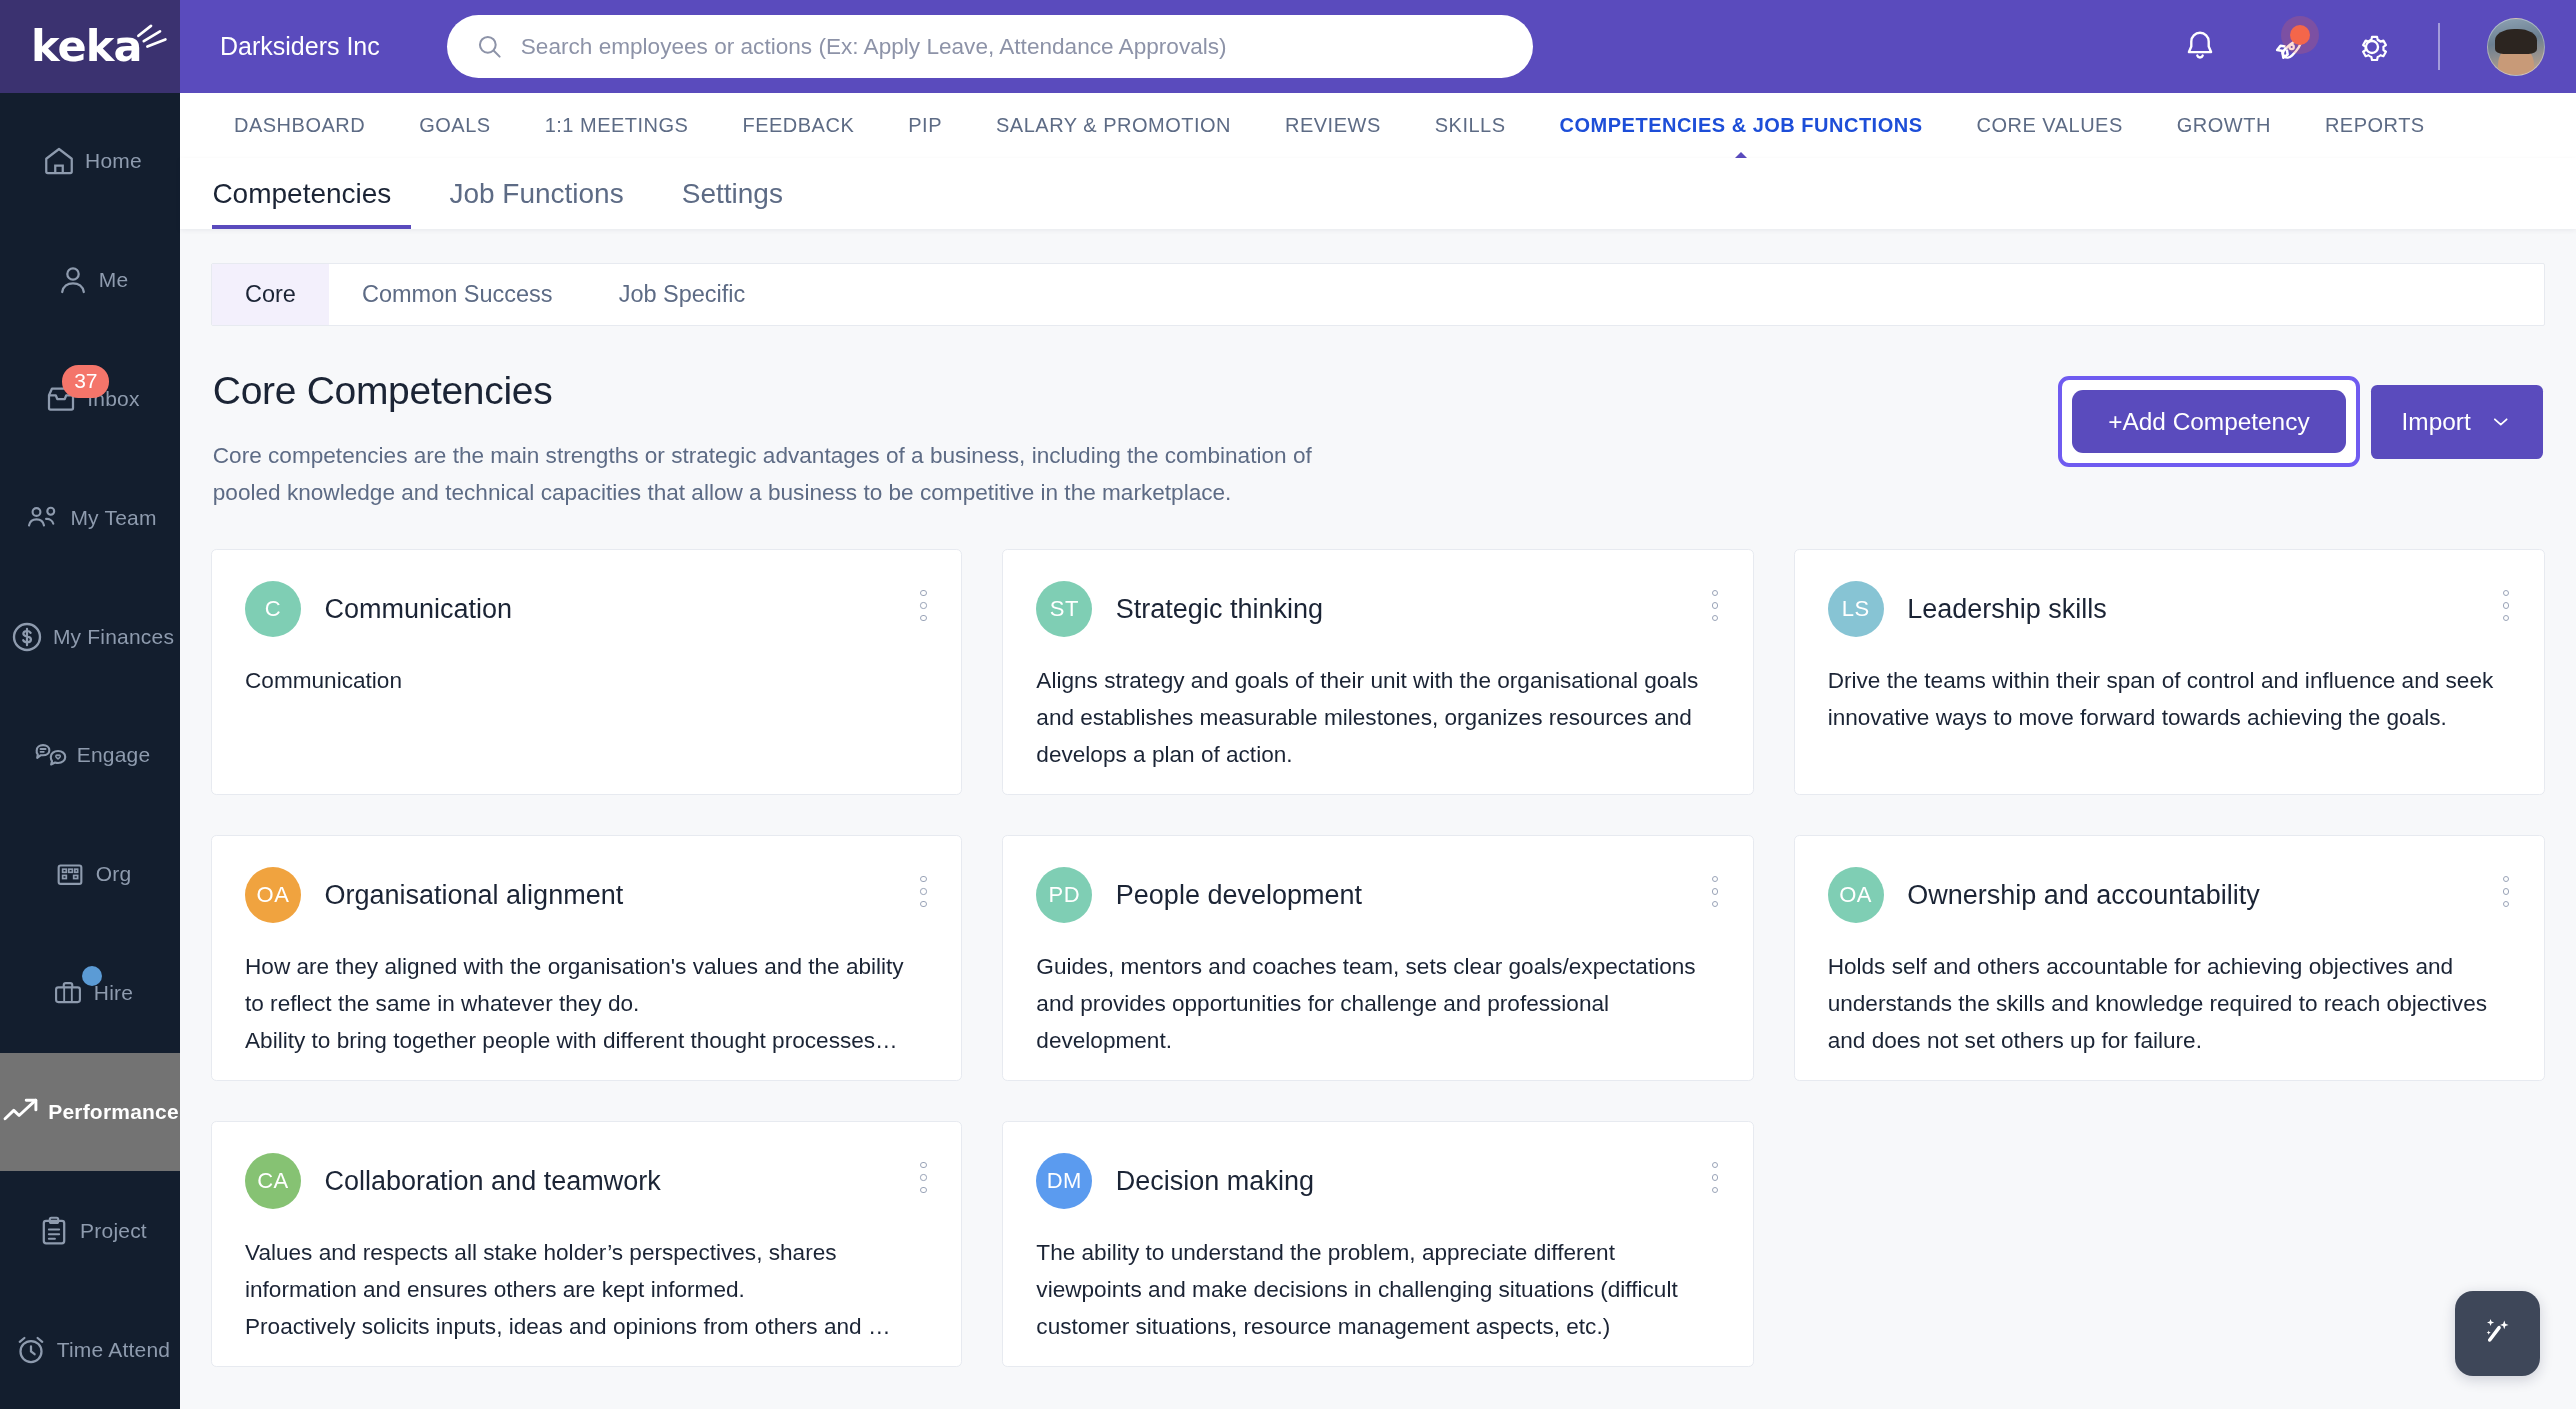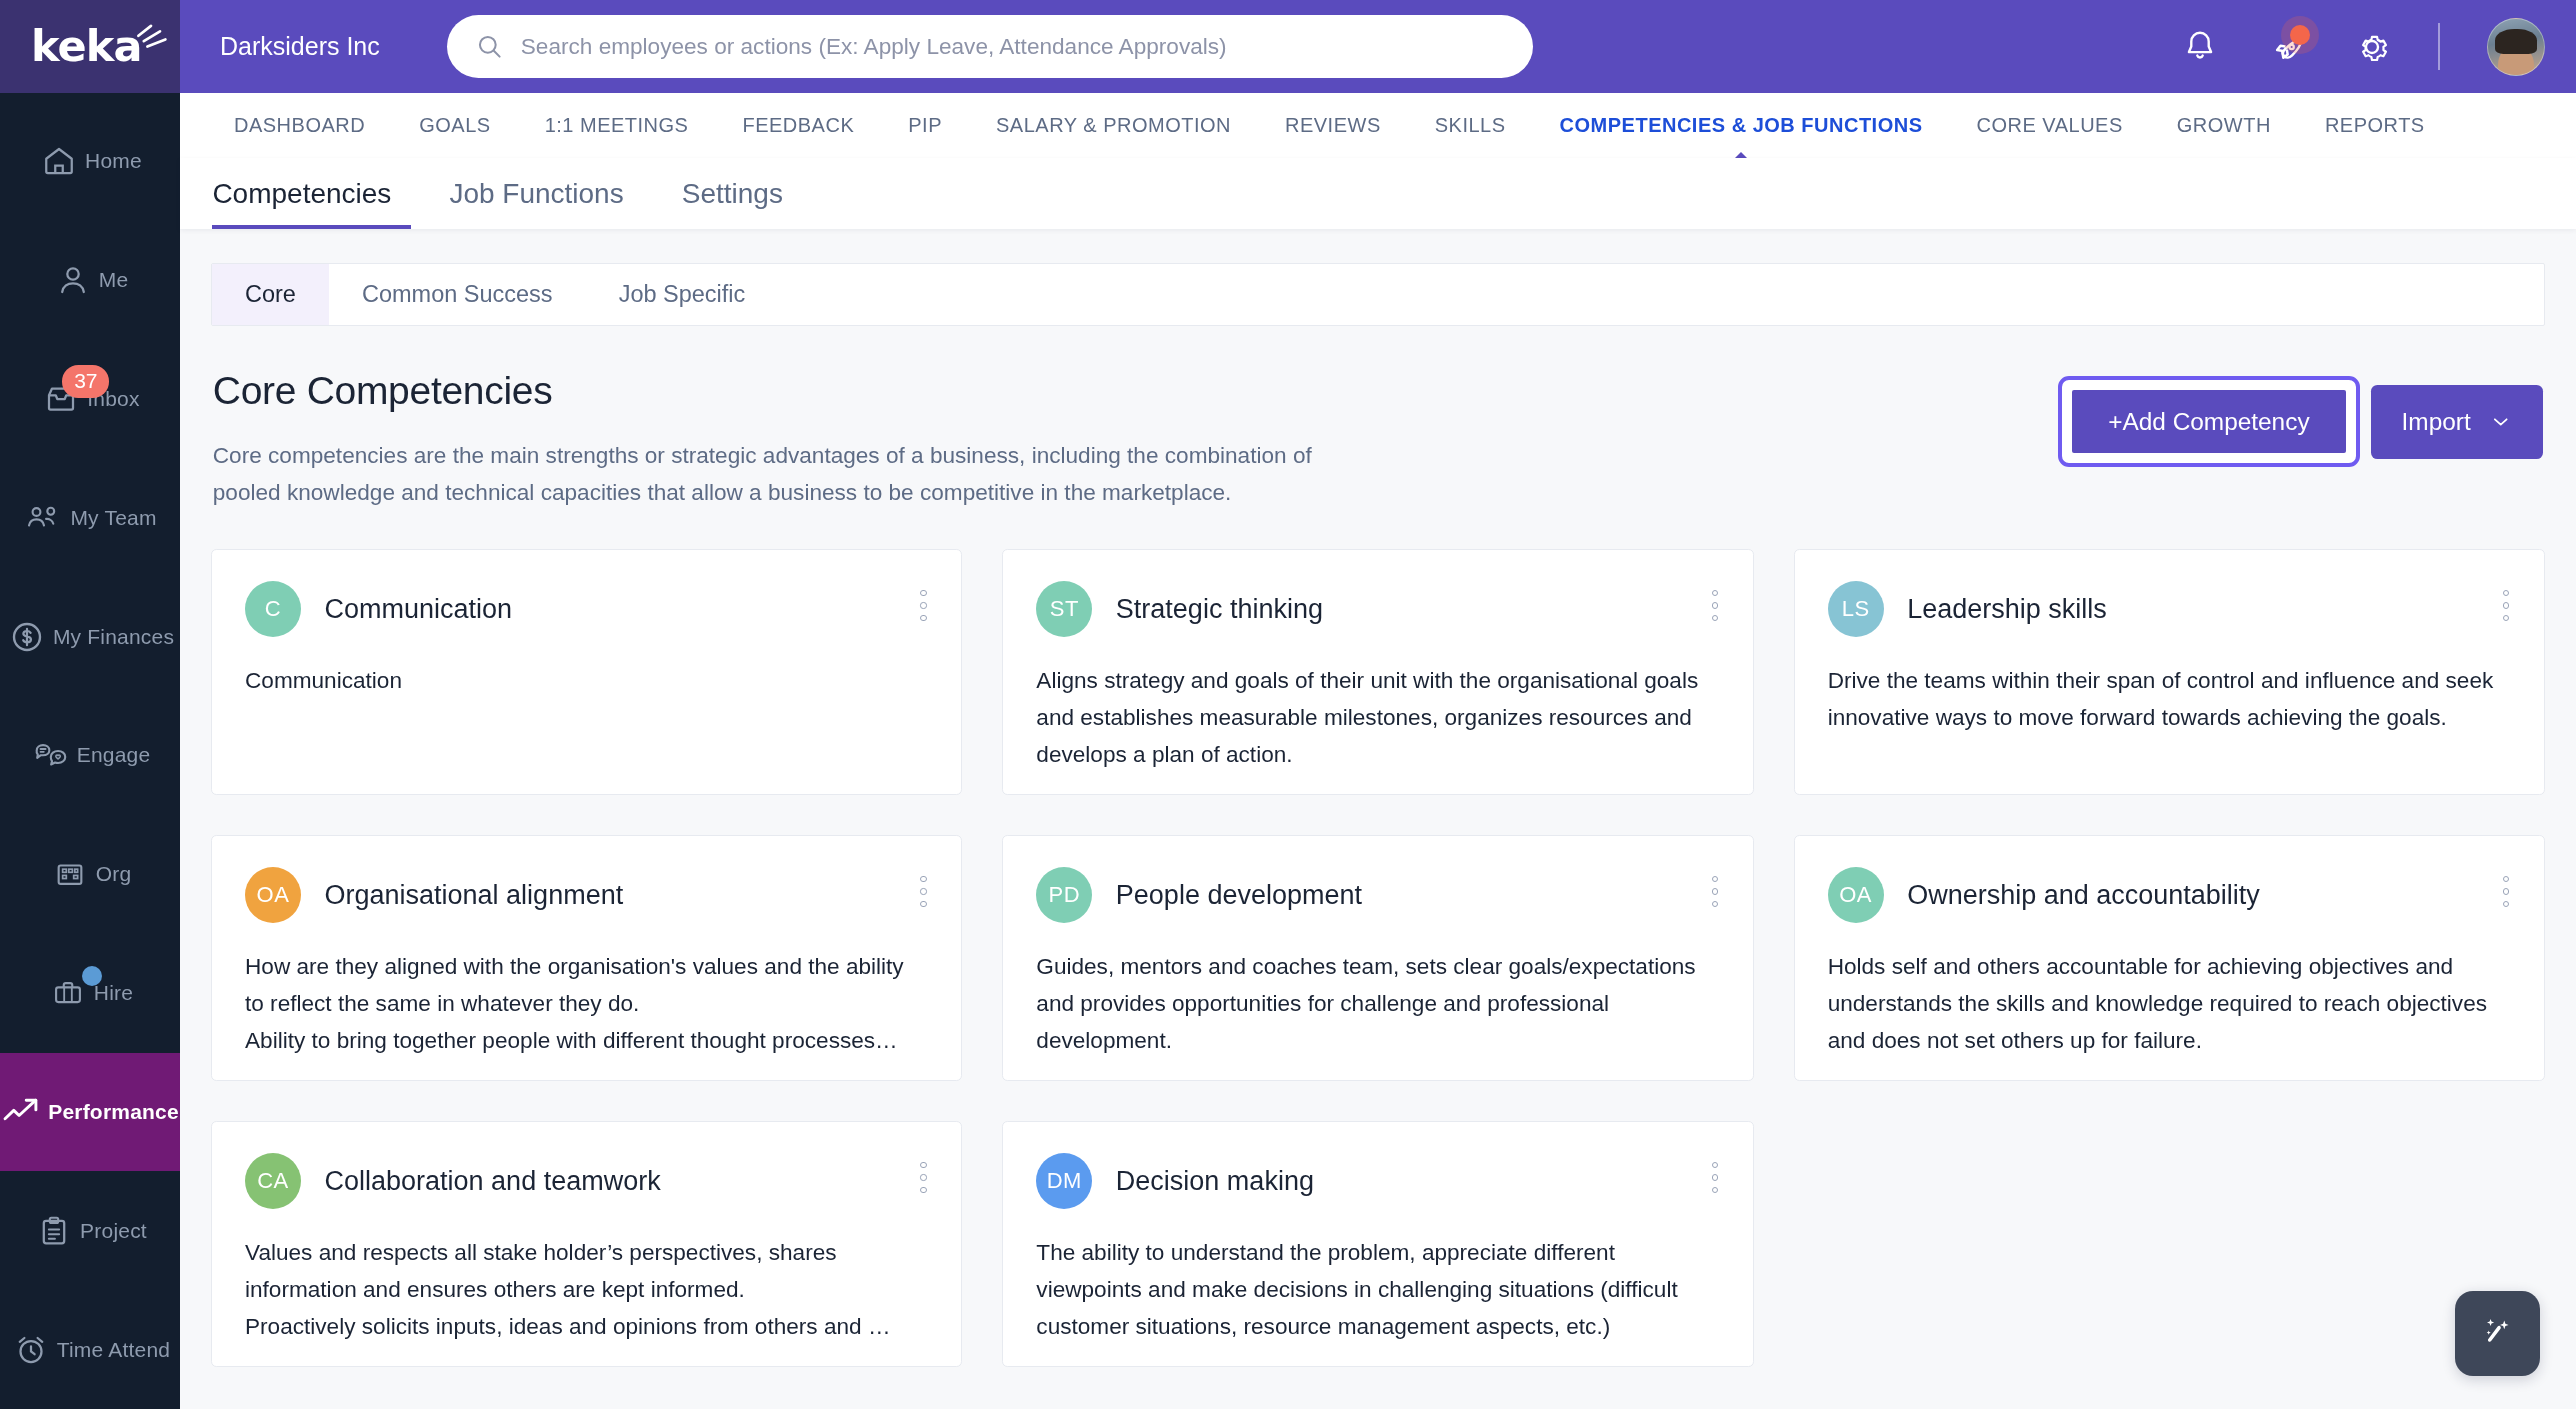--- a/index.html
+++ b/index.html
@@ -64,21 +64,21 @@
   .sidebar {
     width: 180px; flex: 0 0 180px; background: #131e2e;
     display: flex; flex-direction: column; align-items: stretch;
     padding-top: 9px; overflow: hidden;
   }
   .side-item {
     height: 132px; display: flex; 
     align-items: center; justify-content: center; gap: 5px;
     color: #8e9bae; cursor: pointer; position: relative;
   }
-  .side-item.active { background: #701a75; color: #fff; }
+  .side-item.active { background: #737373; color: #fff; }
   .side-label { font-size: 21px; letter-spacing: 0.2px; }
   .side-item.active .side-label { color: #fff; font-weight: 600; }
   .side-icon { position: relative; width: 42px; height: 40px; display:flex; align-items:center; justify-content:center; }
   .badge-count {
     position: absolute; top: -14.5px; right: -27px; min-width: 47px; height: 33px;
     background: #f4756a; color: #fff; border-radius: 16.3px; font-size: 21px;
     display: flex; align-items: center; justify-content: center; padding: 0 9px;
   }
   .badge-dot {
     position: absolute; top: -7.2px; right: -12.7px; width: 20px; height: 20px;
@@ -133,21 +133,21 @@
 
   .headrow { display: flex; align-items: flex-start; margin-top: 43px; padding: 0 1.8px; }
   .page-title { font-size: 39px; color: #1b2435; font-weight: 400; letter-spacing: -0.3px; }
   .page-desc { font-size: 22.6px; color: #5d6b85; line-height: 1.62; margin-top: 25px; max-width: 1168px; }
   .actions { margin-left: auto; display: flex; align-items: center; margin-top: 7.2px; }
   .add-wrap {
     border: 4.5px solid #6f5bf0; border-radius: 11px; padding: 10px; background: #fff;
     display: flex;
   }
   .btn-primary {
-    background: #5a4bbd; color: #fff; border: none; border-radius: 2px;
+    background: #5a4bbd; color: #fff; border: none; border-radius: 11px;
     font-size: 24.4px; padding: 0 36px; height: 63px; cursor: pointer;
     font-family: inherit; white-space: nowrap;
   }
   .btn-import {
     background: #5a4bbd; color: #fff; border: none; border-radius: 6.3px;
     font-size: 24.4px; padding: 0 31px; height: 74px; margin-left: 11px; cursor: pointer;
     display: flex; align-items: center; gap: 18px; font-family: inherit;
   }
 
   .cards { display: grid; grid-template-columns: repeat(3,1fr); gap: 40px 40px; margin-top: 38px; }

